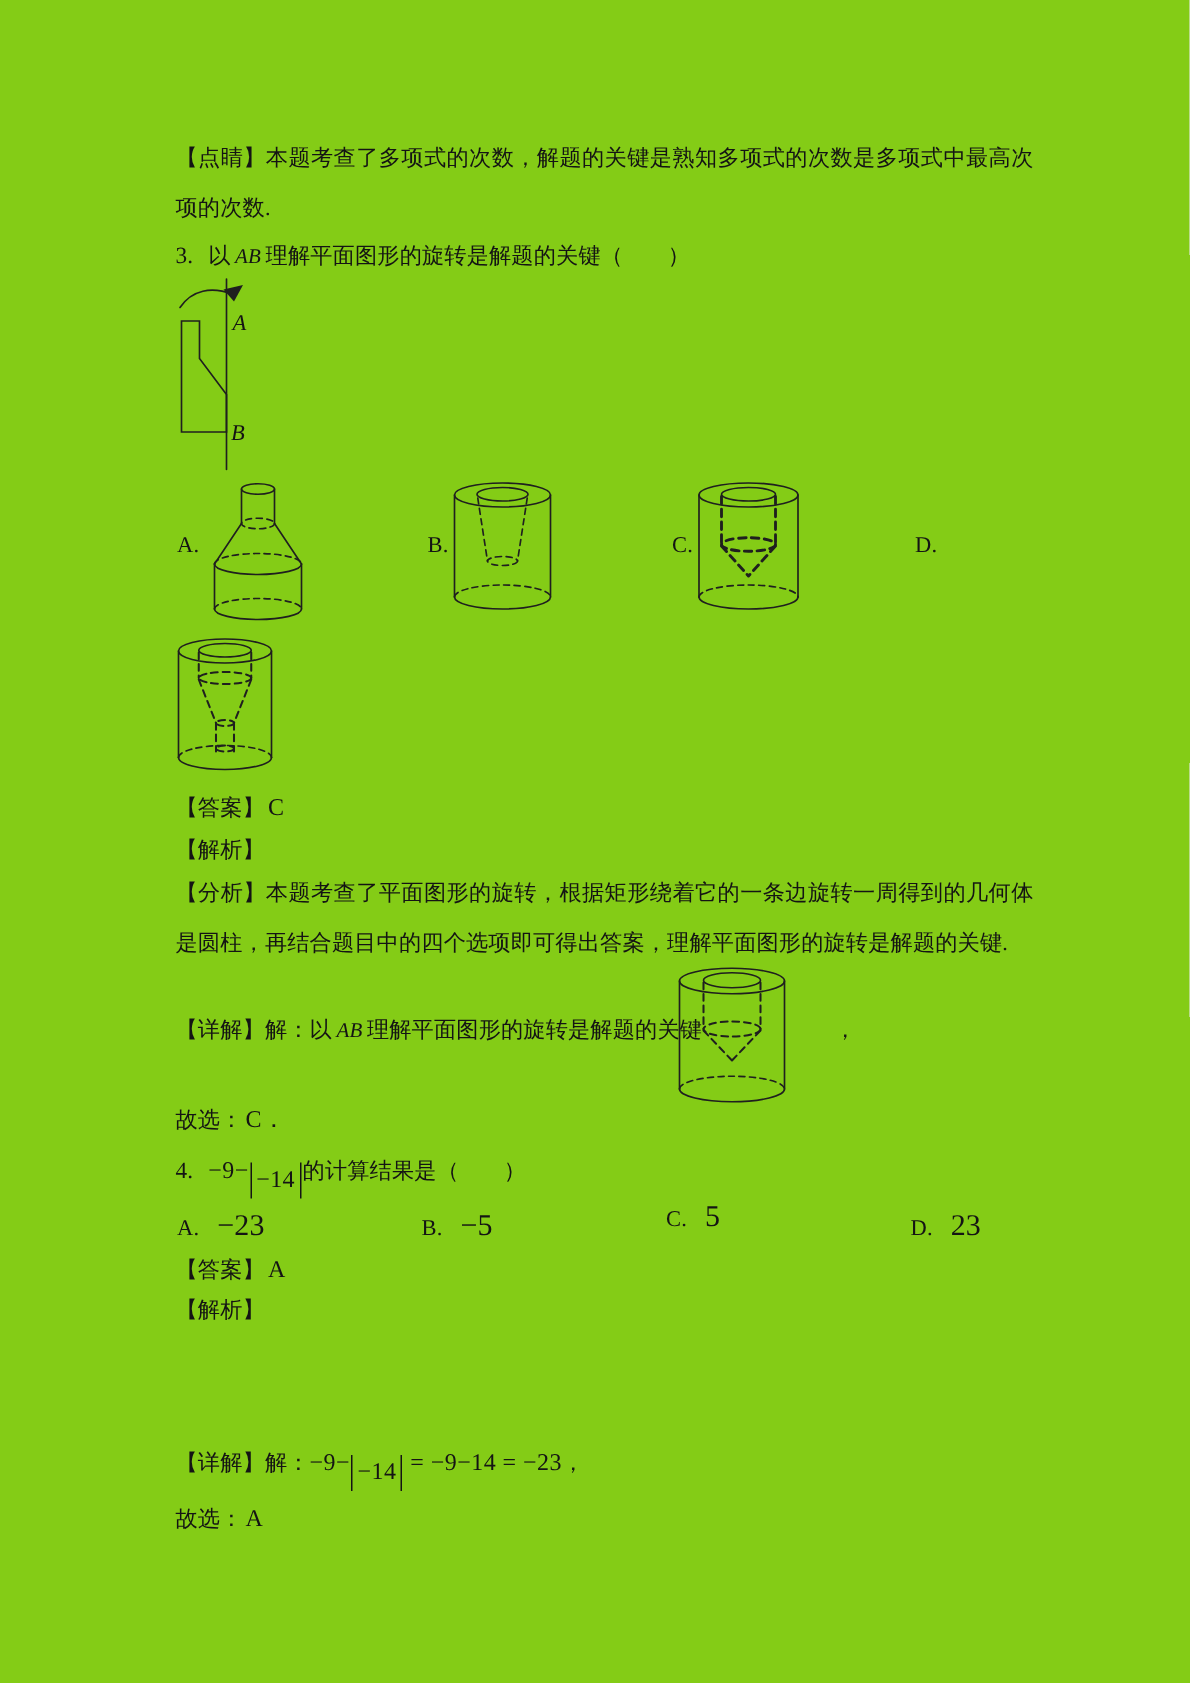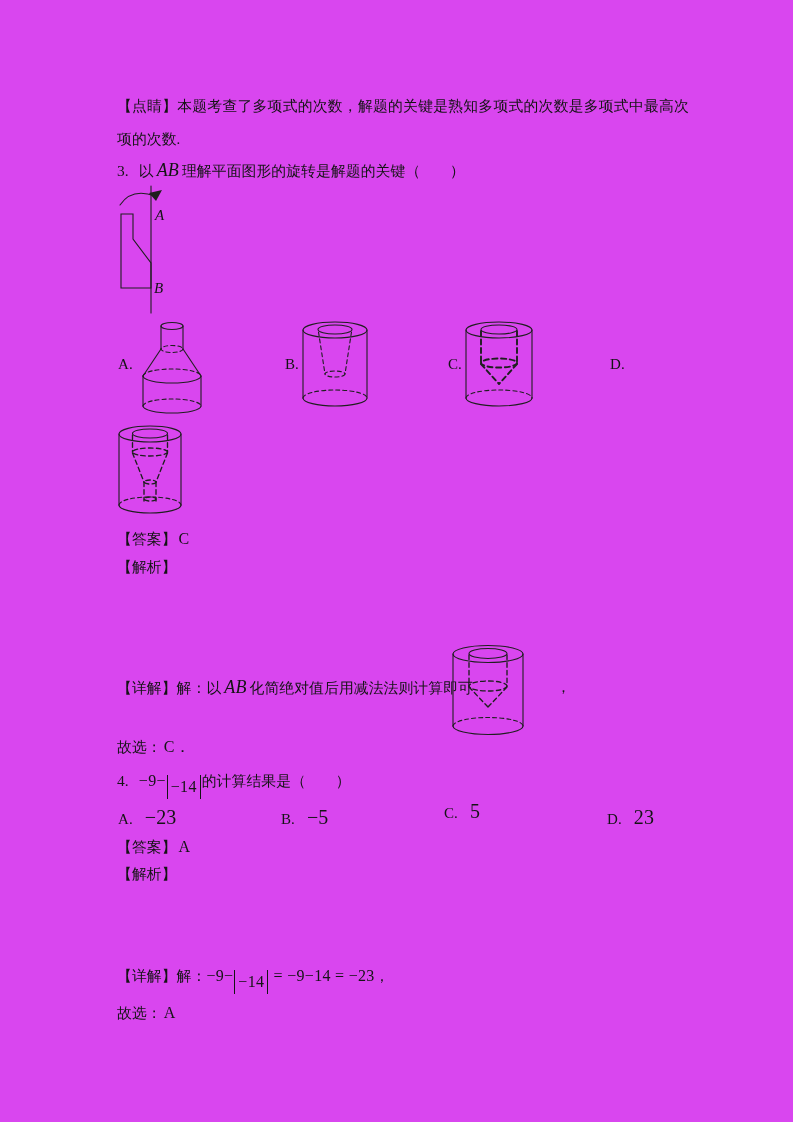--- a/index.html
+++ b/index.html
@@ -1,31 +1,31 @@
 <!DOCTYPE html>
 <html><head>
 <meta charset="utf-8">
 <style>
   html,body { margin:0; padding:0; background:#e8e8e8; }
   .page {
     position:relative; width:793px; height:1122px; margin:0 auto;
-    background:#d946ef; overflow:hidden;
+    background:#84cc16; overflow:hidden;
     font-family:"Liberation Serif", serif; color:#141414;
   }
   .blk {
     position:absolute; left:117px;
     font-size:14.8px; line-height:33px; letter-spacing:0.1px;
     white-space:nowrap;
   }
   .para {
     width:572px; white-space:normal;
     text-align:justify; text-justify:inter-ideograph;
   }
   .num { font-family:"Liberation Serif", serif; font-size:15.5px; margin-right:10px; }
-  .var { font-family:"Liberation Serif", serif; font-style:italic; font-size:18px; padding:0 3px; }
+  .var { font-family:"Liberation Serif", serif; font-style:italic; font-size:14px; padding:0 3px; }
   .mx  { font-family:"Liberation Serif", serif; font-size:16px; letter-spacing:0.3px; }
   .mval{ font-family:"Liberation Serif", serif; font-size:20px; margin-left:12px; }
   .ansv{ font-family:"Liberation Serif", serif; font-size:16px; margin-left:2px; }
   .abs {
     display:inline-block; border-left:1.3px solid #141414; border-right:1.3px solid #141414;
     padding:0 3px; height:24px; line-height:24px; vertical-align:-6px; margin:0 1px;
   }
   .optlabel { font-size:15px; font-family:"Liberation Serif", serif; }
   svg.fig { position:absolute; overflow:visible; }
   .fig line, .fig path, .fig ellipse, .fig polygon {
@@ -117,22 +117,23 @@
     <ellipse class="mdash" cx="32" cy="57" rx="6" ry="2"></ellipse>
     <line class="mdash" x1="26" y1="57" x2="26" y2="76"></line>
     <line class="mdash" x1="38" y1="57" x2="38" y2="76"></line>
     <ellipse class="mdash" cx="32" cy="74" rx="6" ry="2"></ellipse>
   </svg>
 
   <div class="blk" style="top:522px"><span>【答案】</span><span class="ansv">C</span></div>
 
   <div class="blk" style="top:551px">【解析】</div>
 
+  <div class="blk para" style="top:580px"><span>【分析】</span><span>本题考查了平面图形的旋转，根据矩形绕着它的一条边旋转一周得到的几何体是圆柱，再结合题目中的四个选项即可得出答案，理解平面图形的旋转是解题的关键.</span></div>
 
-  <div class="blk" style="top:671px"><span>【详解】</span><span>解：以</span><span class="var">AB</span><span>化简绝对值后用减法法则计算即可</span></div>
+  <div class="blk" style="top:671px"><span>【详解】</span><span>解：以</span><span class="var">AB</span><span>理解平面图形的旋转是解题的关键</span></div>
 
   <svg class="fig" style="left:452px; top:645px" width="72" height="96" viewBox="0 0 72 96">
     <ellipse cx="36" cy="9" rx="35" ry="8.5"></ellipse>
     <ellipse cx="36" cy="8.5" rx="19" ry="5"></ellipse>
     <line x1="1" y1="9" x2="1" y2="81"></line>
     <line x1="71" y1="9" x2="71" y2="81"></line>
     <path d="M1,81 A35,8.5 0 0 0 71,81"></path>
     <path class="dash" d="M1,81 A35,8.5 0 0 1 71,81"></path>
     <line class="mdash" x1="17" y1="10" x2="17" y2="41"></line>
     <line class="mdash" x1="55" y1="10" x2="55" y2="41"></line>

